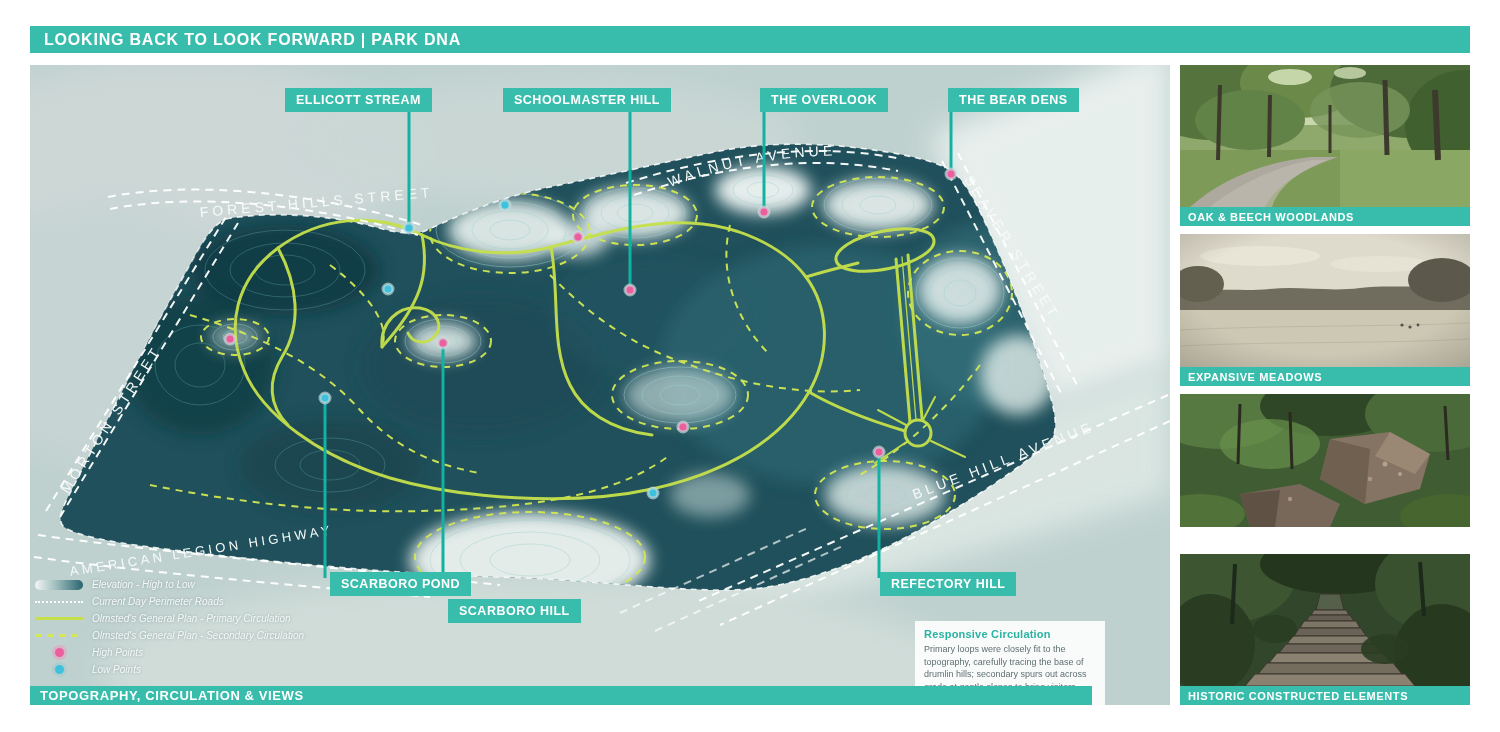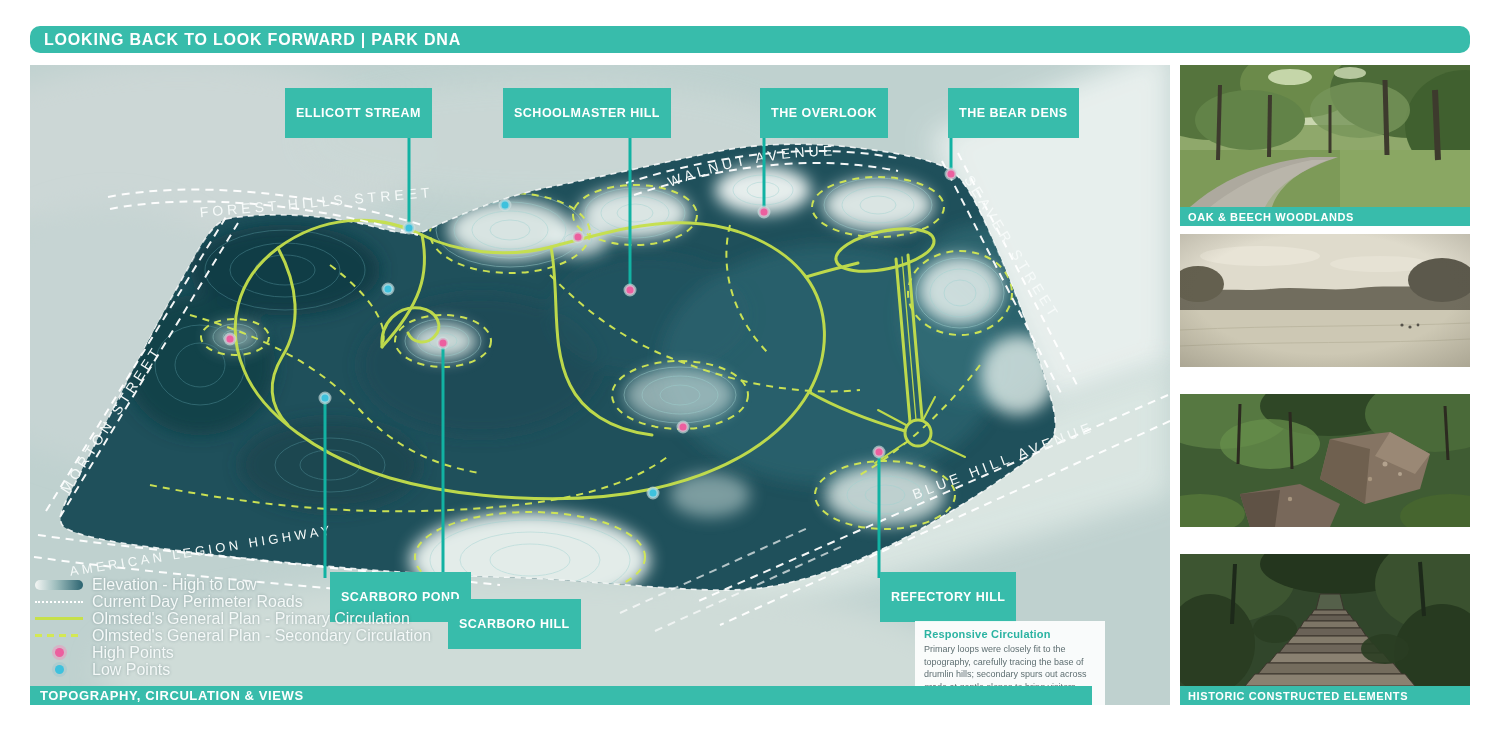--- a/index.html
+++ b/index.html
@@ -1,38 +1,38 @@
 <!DOCTYPE html>
 <html><head>
 <meta charset="utf-8">
 <style>
   html,body{margin:0;padding:0;background:#ffffff;}
   .board{position:relative;width:1500px;height:732px;background:#ffffff;overflow:hidden;
          font-family:"Liberation Sans", sans-serif;}
   
   .banner{position:absolute;left:30px;top:26px;width:1440px;height:27px;background:#38bcab;
-          display:flex;align-items:center;border-radius:10px;}
+          display:flex;align-items:center;}
   .banner span{color:#ffffff;font-weight:bold;font-size:16px;letter-spacing:.8px;margin-left:14px;}
   
   .map-panel{position:absolute;left:30px;top:65px;width:1140px;height:640px;overflow:hidden;background:#bfd1cf;}
   .map-svg{position:absolute;left:0;top:0;}
   .feat{position:absolute;background:#38bcab;color:#fff;font-weight:bold;font-size:12.5px;
-        letter-spacing:.5px;padding:18px 11px;line-height:14px;white-space:nowrap;}
+        letter-spacing:.5px;padding:5px 11px;line-height:14px;white-space:nowrap;}
   
   .legend{position:absolute;left:4px;top:511px;}
   .lrow{display:flex;align-items:center;height:17px;}
   .sw{width:50px;flex:0 0 50px;margin-right:8px;display:flex;align-items:center;justify-content:center;}
   .sw-grad{width:48px;height:10px;border-radius:6px;
            background:linear-gradient(90deg,#f4f6f4,#9cbcbc 45%,#2b6370);}
   .sw-dot-line{width:48px;height:0;border-top:2px dotted #ffffff;}
   .sw-yellow{width:48px;height:3px;background:#c6e04b;}
   .sw-ydash{width:48px;height:3px;background:repeating-linear-gradient(90deg,#d3e854 0 7px,transparent 7px 12px);}
   .sw-pink{width:9px;height:9px;border-radius:50%;background:#ec5f9f;box-shadow:0 0 0 3px rgba(240,150,190,.5);}
   .sw-cyan{width:9px;height:9px;border-radius:50%;background:#3ec1dd;box-shadow:0 0 0 3px rgba(160,200,205,.5);}
-  .lrow span{color:#f4f9f8;font-size:16px;text-shadow:0 0 3px rgba(40,70,75,.35);}
+  .lrow span{color:#f4f9f8;font-size:10px;text-shadow:0 0 3px rgba(40,70,75,.35);font-style:italic;}
   
   .note{position:absolute;left:885px;top:556px;width:172px;background:rgba(255,255,255,.9);
         padding:7px 9px 8px 9px;}
   .note h4{margin:0 0 3px 0;font-size:11px;color:#2bb3a2;letter-spacing:.2px;}
   .note p{margin:0;font-size:9px;line-height:1.4;color:#5f6f72;}
   
   .map-footer{position:absolute;left:0;top:621px;width:1062px;height:19px;background:#38bcab;
               display:flex;align-items:center;}
   .map-footer span{color:#fff;font-weight:bold;font-size:13px;letter-spacing:.6px;margin-left:10px;}
   
@@ -352,20 +352,23 @@
         <ellipse cx="262" cy="46" rx="34" ry="22" fill="#5c594c"></ellipse>
         <ellipse cx="18" cy="50" rx="26" ry="18" fill="#64604f"></ellipse>
         <rect y="76" width="290" height="57" fill="#cdc8b4"></rect>
         <path d="M 0 96 C 100 91 200 93 290 89" stroke="#bdb8a2" fill="none"></path>
         <path d="M 0 112 C 100 107 200 110 290 105" stroke="#bdb8a2" fill="none"></path>
         <circle cx="222" cy="91" r="1.6" fill="#55524a"></circle>
         <circle cx="230" cy="93" r="1.6" fill="#55524a"></circle>
         <circle cx="238" cy="91" r="1.4" fill="#55524a"></circle>
         <rect width="290" height="133" fill="url(#vig)"></rect>
       </svg>
+      <div class="caption">
+        <span>EXPANSIVE MEADOWS</span>
+      </div>
     </div>
 
     <div class="card" style="height:152px">
       <svg width="290" height="133" viewBox="0 0 290 133" preserveAspectRatio="none">
         <rect width="290" height="133" fill="#3f5c33"></rect>
         <ellipse cx="40" cy="20" rx="70" ry="35" fill="#567841"></ellipse>
         <ellipse cx="150" cy="12" rx="70" ry="30" fill="#2f4726"></ellipse>
         <ellipse cx="255" cy="20" rx="70" ry="38" fill="#4a6a39"></ellipse>
         <ellipse cx="90" cy="50" rx="50" ry="25" fill="#68904c" opacity=".7"></ellipse>
         <g stroke="#2c2a20" stroke-width="3">

